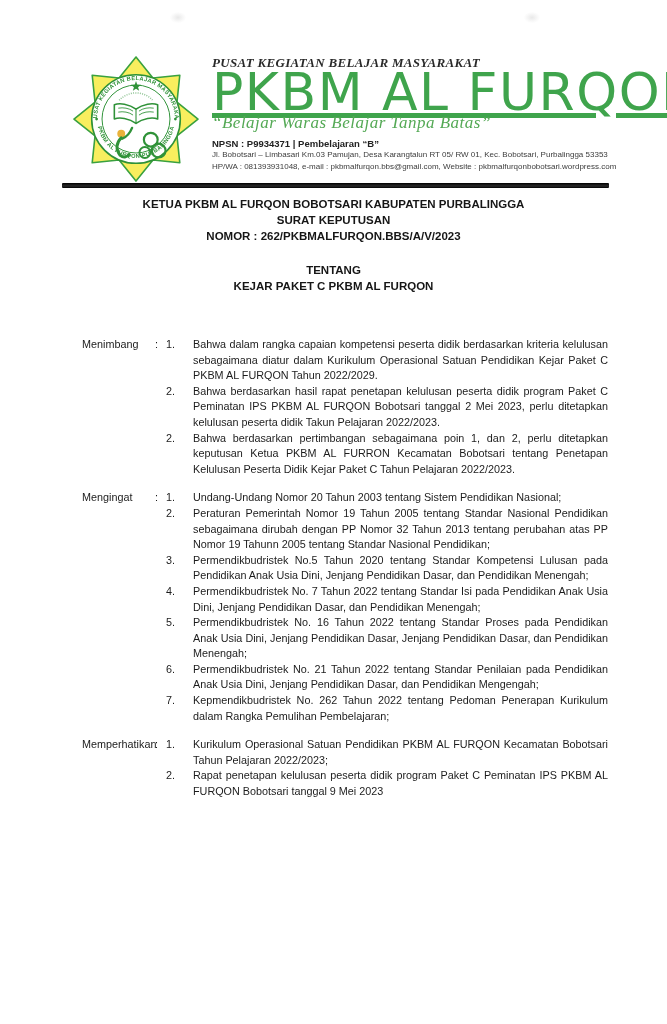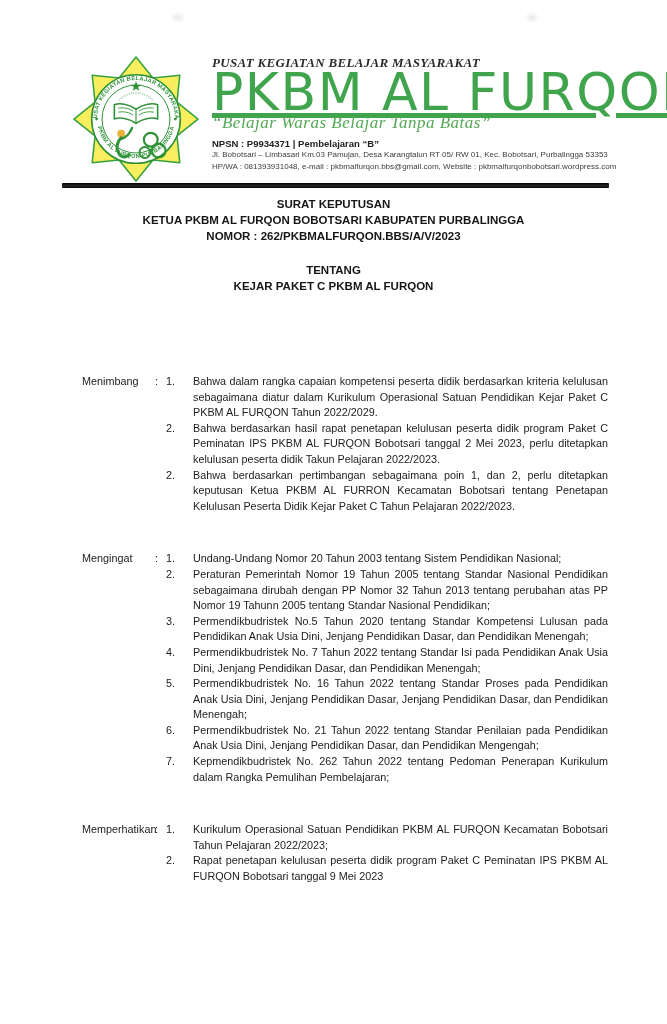--- a/index.html
+++ b/index.html
@@ -48,21 +48,21 @@
     position:absolute; top:197px; left:0; width:667px; text-align:center;
     font-weight:700; font-size:11.5px; line-height:15.8px; color:#161616;
   }
   .title-gap { height:19px; }
 
   
   .body-block {
     position:absolute; top:337px; left:82px; width:526px;
     font-size:10.8px; line-height:15.6px; color:#1c1c1c;
   }
-  .section { display:flex; margin-bottom:13px;margin-top:37px; }
+  .section { display:flex; margin-bottom:13px; }
   .sec-label { width:73px; flex-shrink:0; }
   .sec-colon { width:11px; flex-shrink:0; }
   .sec-items { flex:1; }
   .item { display:flex; }
   .item-num { width:27px; flex-shrink:0; }
   .item-text { flex:1; text-align:justify; }
 </style>
 </head>
 <body>
 
@@ -108,22 +108,22 @@
       <div class="tagline">“Belajar Waras Belajar Tanpa Batas”</div>
       <div class="npsn">NPSN : P9934371 | Pembelajaran “B”</div>
       <div class="addr">Jl. Bobotsari – Limbasari Km.03 Pamujan, Desa Karangtalun RT 05/ RW 01, Kec. Bobotsari, Purbalingga 53353</div>
       <div class="addr">HP/WA : 081393931048, e-mail : pkbmalfurqon.bbs@gmail.com, Website : pkbmalfurqonbobotsari.wordpress.com</div>
     </div>
   </header>
 
   <div class="rule"></div>
 
   <div class="title-block">
+    <div>KETUA PKBM AL FURQON BOBOTSARI KABUPATEN PURBALINGGA</div>
     <div>SURAT KEPUTUSAN</div>
-    <div>KETUA PKBM AL FURQON BOBOTSARI KABUPATEN PURBALINGGA</div>
     <div>NOMOR : 262/PKBMALFURQON.BBS/A/V/2023</div>
     <div class="title-gap"></div>
     <div>TENTANG</div>
     <div>KEJAR PAKET C PKBM AL FURQON</div>
   </div>
 
   <main class="body-block">
 
     <div class="section">
       <div class="sec-label">Menimbang</div>

